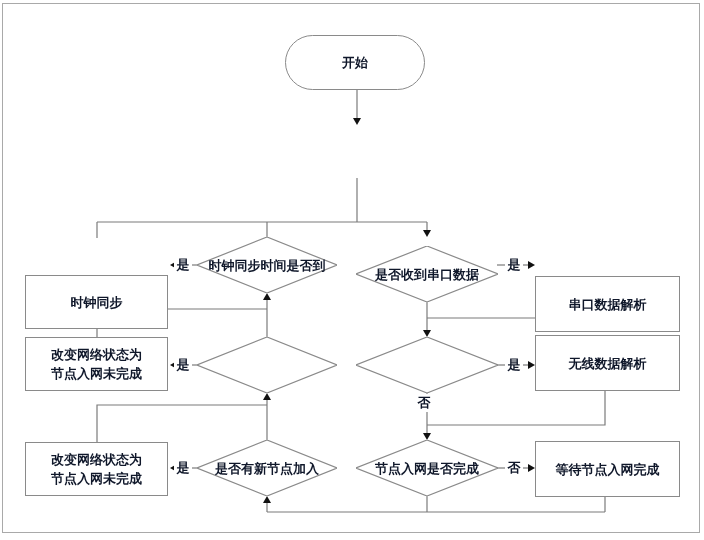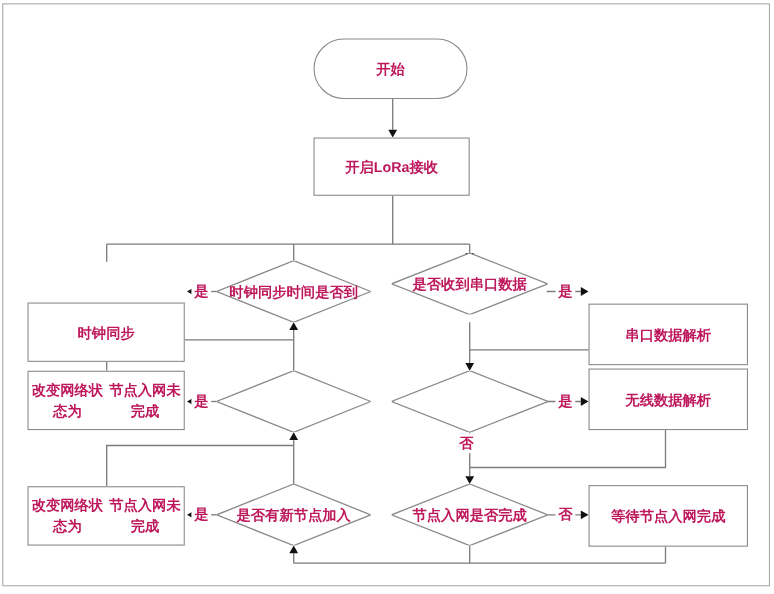--- a/index.html
+++ b/index.html
@@ -1,36 +1,36 @@
 <!DOCTYPE html>
 <html><head>
 <meta charset="utf-8">
 <style>
   html,body{margin:0;padding:0;background:#ffffff;}
   #app{
     position:relative;width:704px;height:540px;background:#ffffff;overflow:hidden;
-    font-family:"Liberation Sans","DejaVu Sans",sans-serif;color:#be185d;
+    font-family:"Liberation Sans","DejaVu Sans",sans-serif;color:#0f172a;
   }
   #frame{
     position:absolute;left:2px;top:3px;width:696px;height:528px;
     border:1.5px solid #a9a9a9;background:transparent;pointer-events:none;
   }
   #wires{position:absolute;left:0;top:0;width:704px;height:540px;}
   #wires path{stroke:#7b7b7b;stroke-width:1.2;fill:none;}
   #wires polygon{fill:#111111;stroke:none;}
   .node{position:absolute;display:flex;align-items:center;justify-content:center;
     text-align:center;font-weight:bold;font-size:13px;line-height:19px;}
   .proc{background:#ffffff;border:1.2px solid #8a8a8a;box-sizing:border-box;}
   .terminator{background:#ffffff;border:1.2px solid #8a8a8a;border-radius:28px;box-sizing:border-box;}
   .diamond{background:transparent;}
   .diamond svg{position:absolute;left:0;top:0;width:100%;height:100%;}
   .diamond .dlabel{position:relative;z-index:2;}
   .branch{position:absolute;width:18px;height:18px;line-height:18px;text-align:center;
     font-weight:bold;font-size:13px;background:#ffffff;z-index:3;}
-  .two-line{flex-direction:row;}
+  .two-line{flex-direction:column;}
 </style>
 </head>
 <body>
 
 <div id="app">
   <div id="frame"></div>
 
   <svg id="wires" viewBox="0 0 704 540">
     <path d="M357 90 V118"></path>
     <path d="M357 178 V222"></path>
@@ -69,36 +69,33 @@
     <polygon points="423,433 431,433 427,440"></polygon>
     <polygon points="177,464 177,472 170,468"></polygon>
     <polygon points="528,464 528,472 535,468"></polygon>
     <polygon points="263,503 271,503 267,496"></polygon>
   </svg>
 
   <div class="node terminator" style="left:285px;top:35px;width:140px;height:55px;">
     <span>开始</span>
   </div>
 
-  <div class="node proc" style="left:285px;top:125px;width:142px;height:53px;">
-    <span>开启LoRa接收</span>
-  </div>
 
   <div class="node proc" style="left:25px;top:238px;width:143px;height:54px;margin-top:37px;">
     <span>时钟同步</span>
   </div>
 
   <div class="node diamond" style="left:197px;top:237px;width:140px;height:56px;">
     <svg viewBox="0 0 100 100" preserveAspectRatio="none">
       <polygon points="50,0 100,50 50,100 0,50" fill="#ffffff" stroke="#8a8a8a" stroke-width="1.2" vector-effect="non-scaling-stroke"></polygon>
     </svg>
     <span class="dlabel">时钟同步时间是否到</span>
   </div>
 
-  <div class="node diamond" style="left:356px;top:230px;width:142px;height:56px;">
+  <div class="node diamond" style="left:356px;top:246px;width:142px;height:56px;">
     <svg viewBox="0 0 100 100" preserveAspectRatio="none">
       <polygon points="50,0 100,50 50,100 0,50" fill="#ffffff" stroke="#8a8a8a" stroke-width="1.2" vector-effect="non-scaling-stroke"></polygon>
     </svg>
     <span class="dlabel">是否收到串口数据</span>
   </div>
 
   <div class="node proc" style="left:535px;top:237px;width:145px;height:56px;margin-top:39px;">
     <span>串口数据解析</span>
   </div>
 

